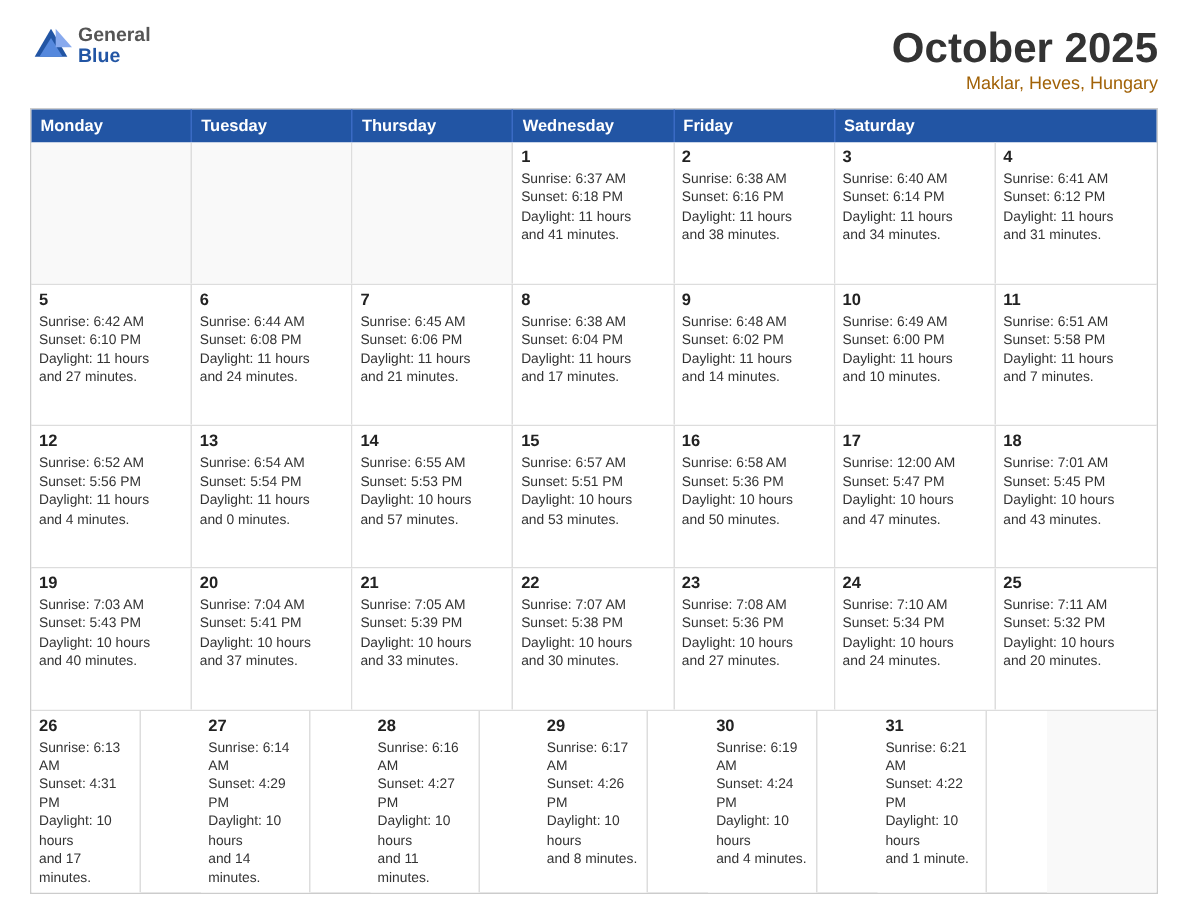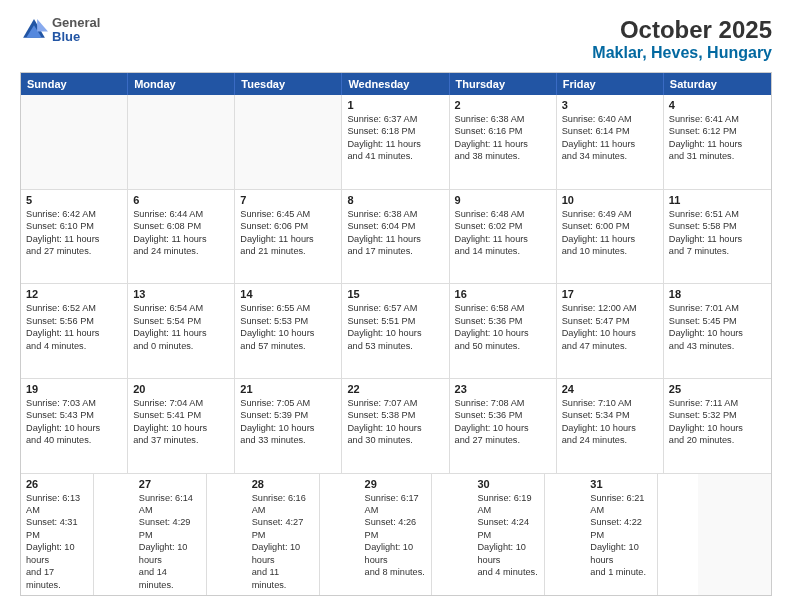--- a/index.html
+++ b/index.html
@@ -38,28 +38,28 @@
     }
     .logo-text span:first-child { color: #555; }
     .logo-icon {
       width: 28px;
       height: 28px;
     }
     .title-block {
       text-align: right;
     }
     .title-block h1 {
-      font-size: 24px;
+      font-size: 28px;
       font-weight: bold;
       color: #333;
     }
     .title-block h2 {
-      font-size: 16px;
-      font-weight: bold;
-      color: #0369a1;
+      font-size: 12px;
+      font-weight: normal;
+      color: #a16207;
     }
     .calendar {
       flex: 1;
       display: flex;
       flex-direction: column;
       border: 1px solid #ccc;
     }
     .cal-header-row {
       display: grid;
       grid-template-columns: repeat(7, 1fr);
@@ -125,25 +125,24 @@
       </div>
     </div>
     <div class="title-block">
       <h1>October 2025</h1>
       <h2>Maklar, Heves, Hungary</h2>
     </div>
   </div>
 
   <div class="calendar">
     <div class="cal-header-row">
-    <div class="cal-header-cell">Sunday</div>
         <div class="cal-header-cell">Monday</div>
         <div class="cal-header-cell">Tuesday</div>
+        <div class="cal-header-cell">Thursday</div>
         <div class="cal-header-cell">Wednesday</div>
-        <div class="cal-header-cell">Thursday</div>
         <div class="cal-header-cell">Friday</div>
         <div class="cal-header-cell">Saturday</div>
       </div>
     <div class="cal-body">
     <div class="cal-week">
           <div class="cal-cell empty"></div>
           <div class="cal-cell empty"></div>
           <div class="cal-cell empty"></div>
           <div class="cal-cell">
             <div class="day-num">1</div>

